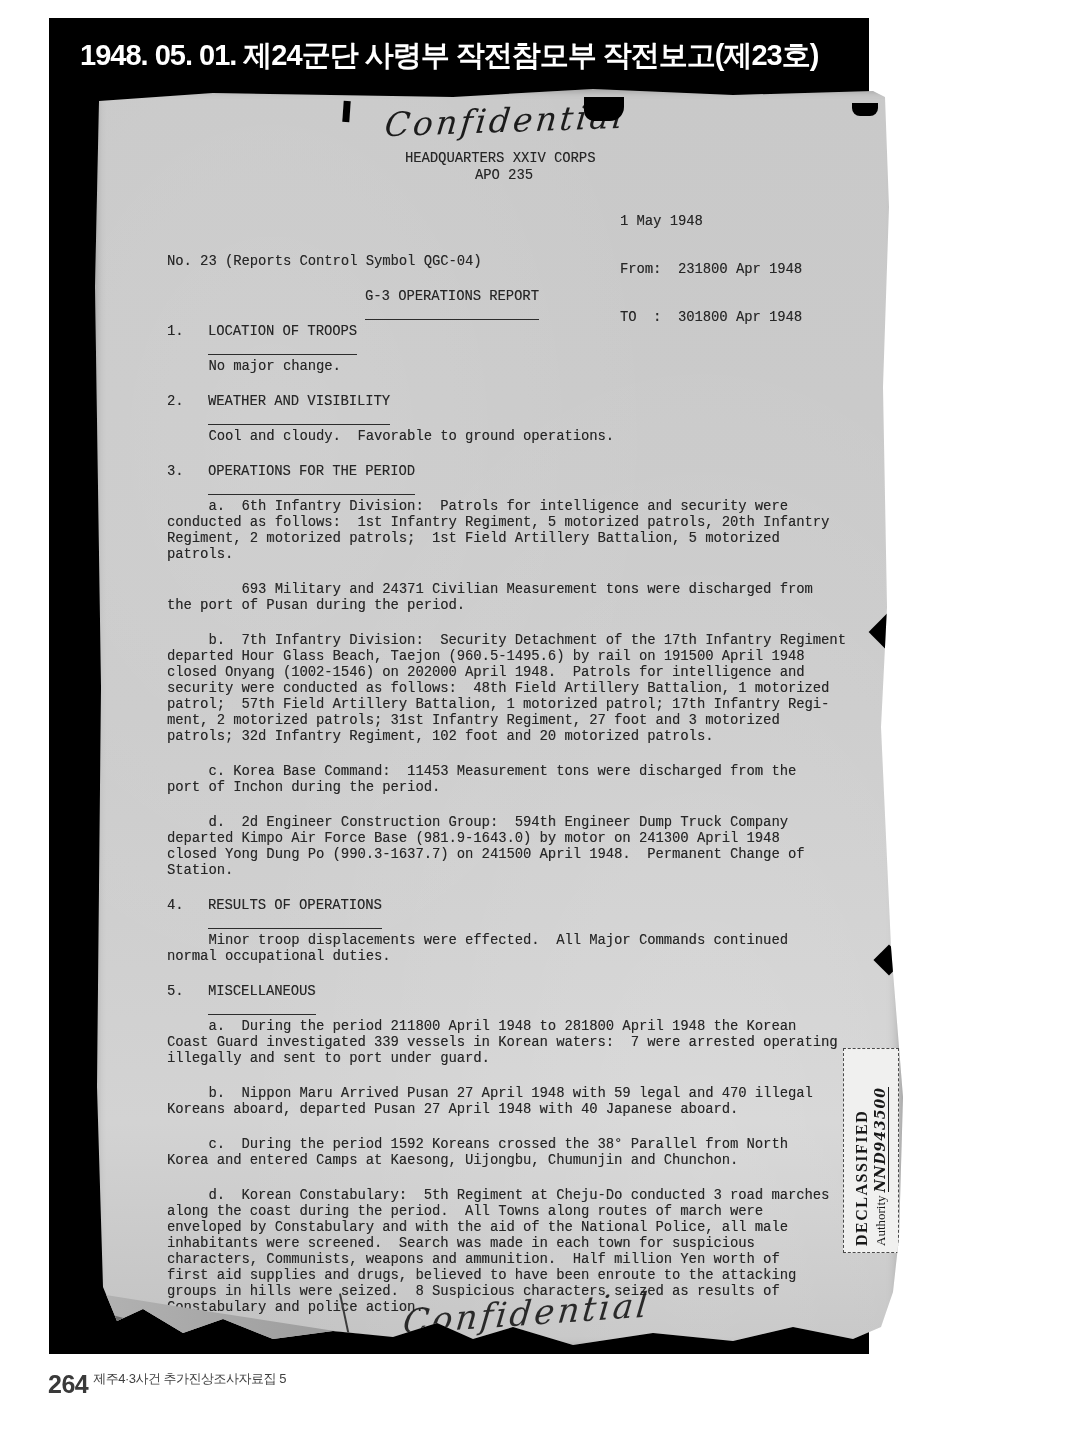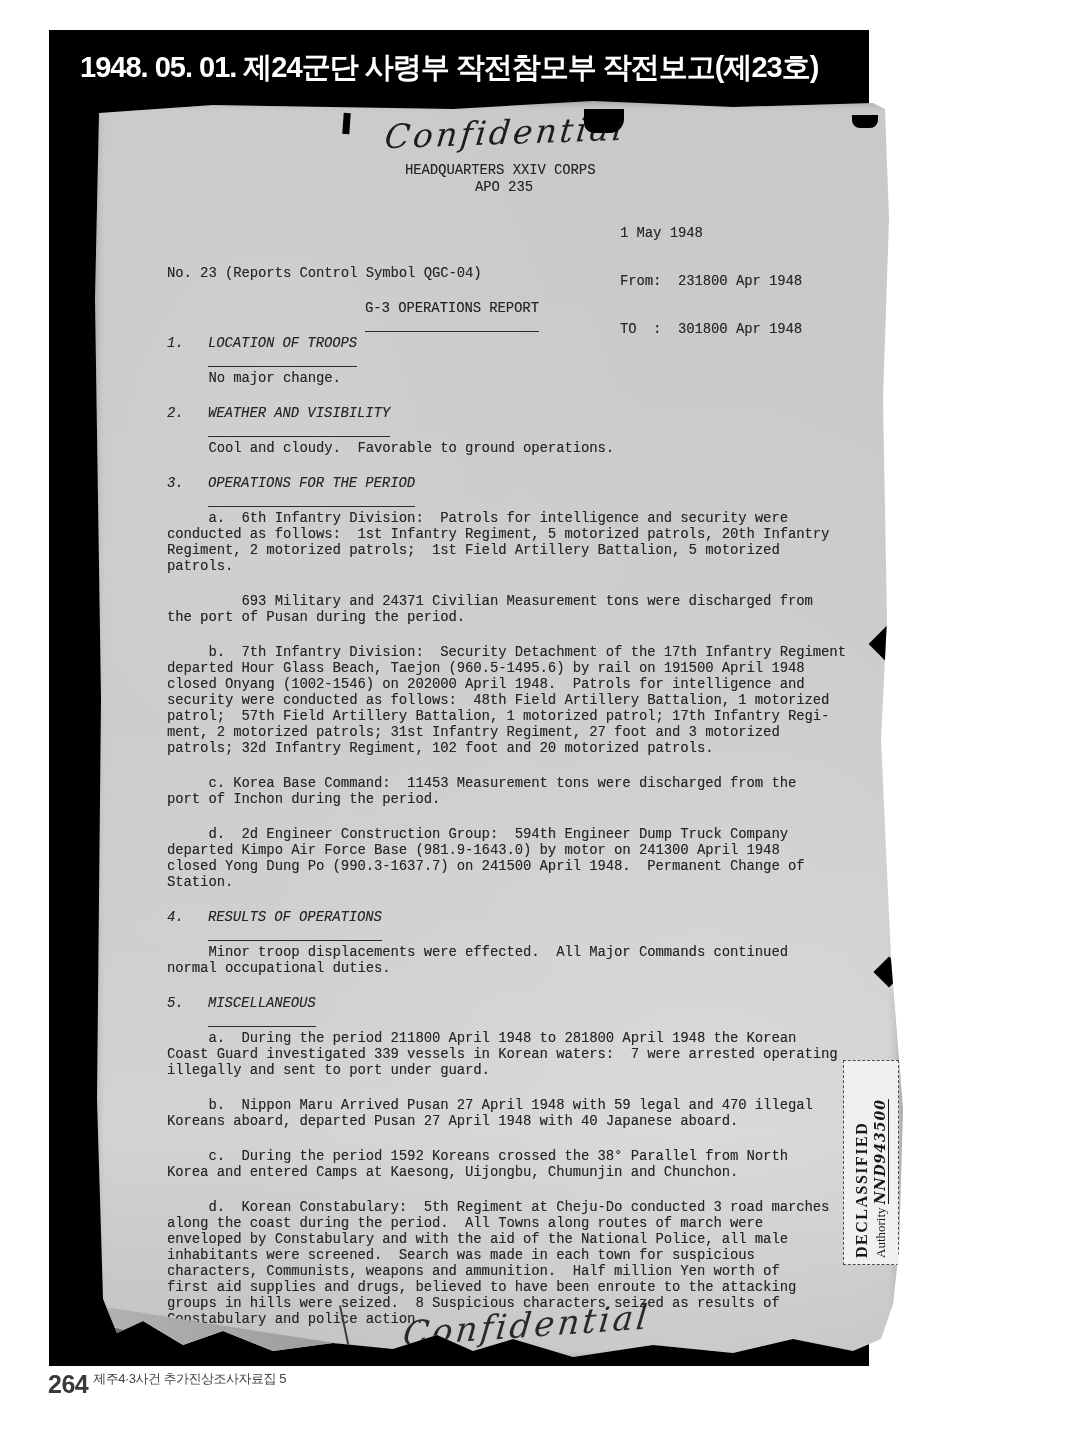--- a/index.html
+++ b/index.html
@@ -1,20 +1,20 @@
 <!DOCTYPE html>
 <html><head>
 <meta charset="utf-8">
 <style>
   * { margin:0; padding:0; box-sizing:border-box; }
   html,body { width:1080px; height:1439px; background:#ffffff; overflow:hidden; position:relative;
               font-family:"Liberation Sans","DejaVu Sans",sans-serif; }
 
   
-  .backdrop { position:absolute; left:49px; top:30px; width:820px; height:1336px; background:#000; }
+  .backdrop { position:absolute; left:49px; top:18px; width:820px; height:1336px; background:#000; }
   .kr-title { position:absolute; left:31px; top:18px; width:820px;
               color:#fff; font-size:29px; font-weight:bold; letter-spacing:-1px;
               font-family:"Liberation Sans","DejaVu Sans",sans-serif; }
 
   
   .paper { position:absolute; left:44px; top:69px; width:812px; height:1262px;
            background:
              radial-gradient(ellipse at 22% 28%, rgba(255,255,255,.10), transparent 45%),
              radial-gradient(ellipse at 75% 85%, rgba(255,255,255,.16), transparent 55%),
              linear-gradient(180deg,#c9c9c9 0%, #cbcbcb 50%, #d3d3d3 82%, #c2c2c2 100%);
@@ -51,21 +51,21 @@
                  transform:rotate(-2deg) skewX(-8deg); }
   .hand-bottom { position:absolute; left:310px; top:1206px; font-size:34px;
                  transform:rotate(-4deg) skewX(-10deg); opacity:.92; }
 
   .hq1 { position:absolute; left:312px; top:64px;text-align:right;  }
   .hq2 { position:absolute; left:382px; top:81px;  }
   .dates { position:absolute; left:527px; top:95px; }
 
   .bodytext { position:absolute; left:74px; top:167px; width:720px; }
   .tblock   { margin-bottom:19px; }
-  .theading { margin-bottom:19px;font-style:italic; }
+  .theading { margin-bottom:19px; }
   .hnum { display:inline-block; width:41px; }
   .u    { border-bottom:1.4px solid #2c2c2c; padding-bottom:15px; }
   .center-title { width:570px; text-align:center; }
 
   
   .stamp { position:absolute; left:750px; top:961px; width:56px; height:205px; }
   .stamp-inner { position:absolute; left:0; top:205px; width:205px; height:56px;
                  transform-origin:0 0; transform:rotate(-90deg);
                  background:#f0f0ef; border:1px dashed #4a4a4a;
                  display:flex; flex-direction:column; justify-content:center;

